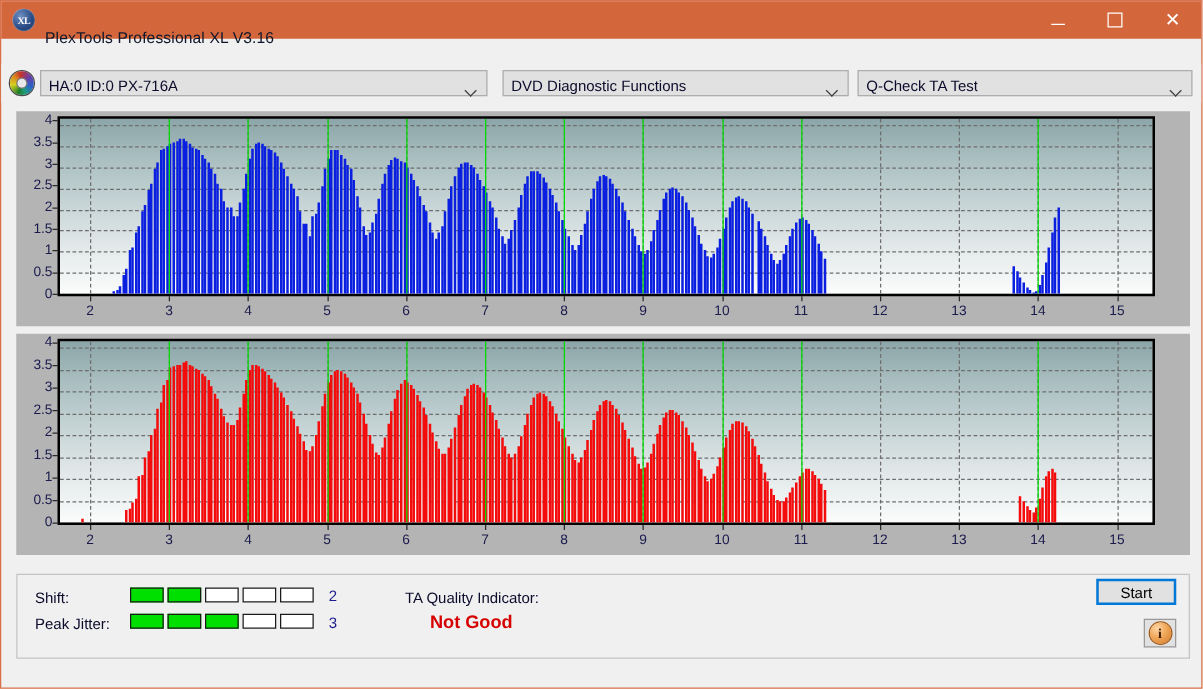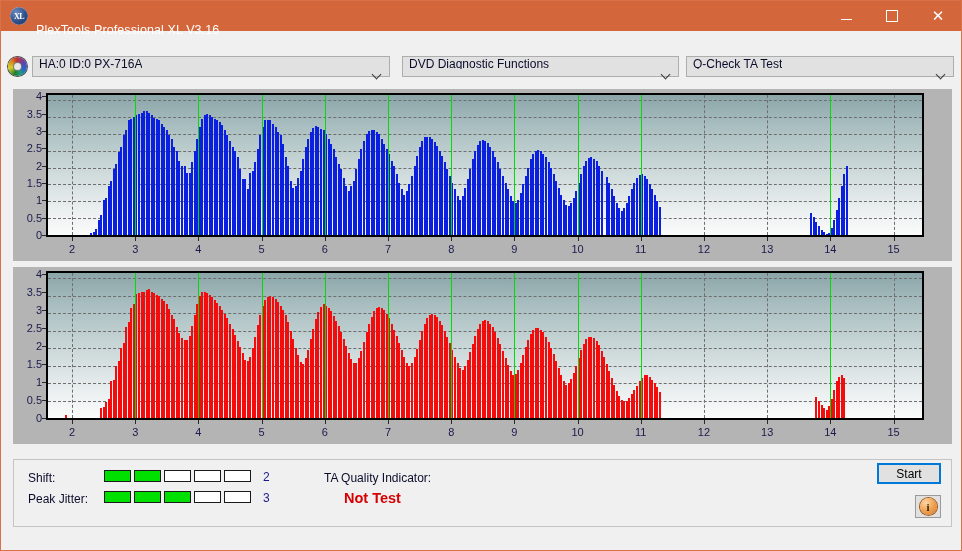--- a/index.html
+++ b/index.html
@@ -26,21 +26,21 @@
     width:18px;height:18px;margin-left:9px;margin-right:8px;
     border-radius:50%;
     background:radial-gradient(circle at 35% 32%, #6d8fc0 0%, #2b4c86 55%, #16305c 100%);
     color:#fff;font-size:8px;font-weight:bold;
     display:flex;align-items:center;justify-content:center;
     font-family:"Liberation Serif", serif;
     letter-spacing:-0.5px;
     box-shadow:inset 0 0 1px #fff;
   }
   .title-text{
-    color:#ffffff;font-size:12.5px;letter-spacing:0.1px;
+    color:#0f172a;font-size:12.5px;letter-spacing:0.1px;
     white-space:nowrap;
     margin-top:28px;
   }
   .win-buttons{position:absolute;right:0;top:0;height:30px;display:flex;}
   .win-btn{
     width:46px;height:30px;display:flex;align-items:center;justify-content:center;
     color:#fff;font-size:13px;
   }
   .win-btn.min span{display:block;width:11px;height:1px;background:#fff;margin-top:7px;}
   .win-btn.max span{display:block;width:10px;height:10px;border:1px solid #fff;}
@@ -65,21 +65,21 @@
                      #6a3ea8 210deg,#2a63c9 270deg,#1f9e7d 320deg,#1f7d2a 360deg);
     box-shadow:0 0 0 1px #4a4a4a;
   }
   .disc-icon:after{
     content:"";position:absolute;left:6px;top:6px;width:7px;height:7px;border-radius:50%;
     background:#e8e8e8;box-shadow:0 0 0 1px #7a7a7a;
   }
   .combo{
     position:absolute;top:5px;height:21px;box-sizing:border-box;
     background:#e1e1e1;border:1px solid #adadad;
-    display:flex;align-items:flex-start;flex-direction:column;
+    display:flex;align-items:flex-end;
   }
   .combo .val{padding-left:6px;font-size:12px;color:#0b0b2b;white-space:nowrap;overflow:hidden;}
   .combo .arrow{
     margin-left:auto;margin-right:7px;width:9px;height:9px;position:relative;
   }
   .combo .arrow:before{
     content:"";position:absolute;left:0;top:2px;
     width:6px;height:6px;border-right:1.3px solid #3a3a3a;border-bottom:1.3px solid #3a3a3a;
     transform:rotate(45deg);
   }
@@ -871,21 +871,21 @@
     <div class="meter" id="peakshift-meter">
         <div class="cell on"></div>
         <div class="cell on"></div>
         <div class="cell on"></div>
         <div class="cell"></div>
         <div class="cell"></div>
       </div>
     <div class="meter-val" id="peakshift-value">3</div>
 
     <div class="lbl" id="ta-label">TA Quality Indicator:</div>
-    <div class="lbl" id="ta-value">Not Test</div>
+    <div class="lbl" id="ta-value">Not Good</div>
   </div>
 
   <div class="start-btn">Start</div>
   <div class="info-btn">
     <div class="info-circle">i</div>
   </div>
 
 
 </div>
 

